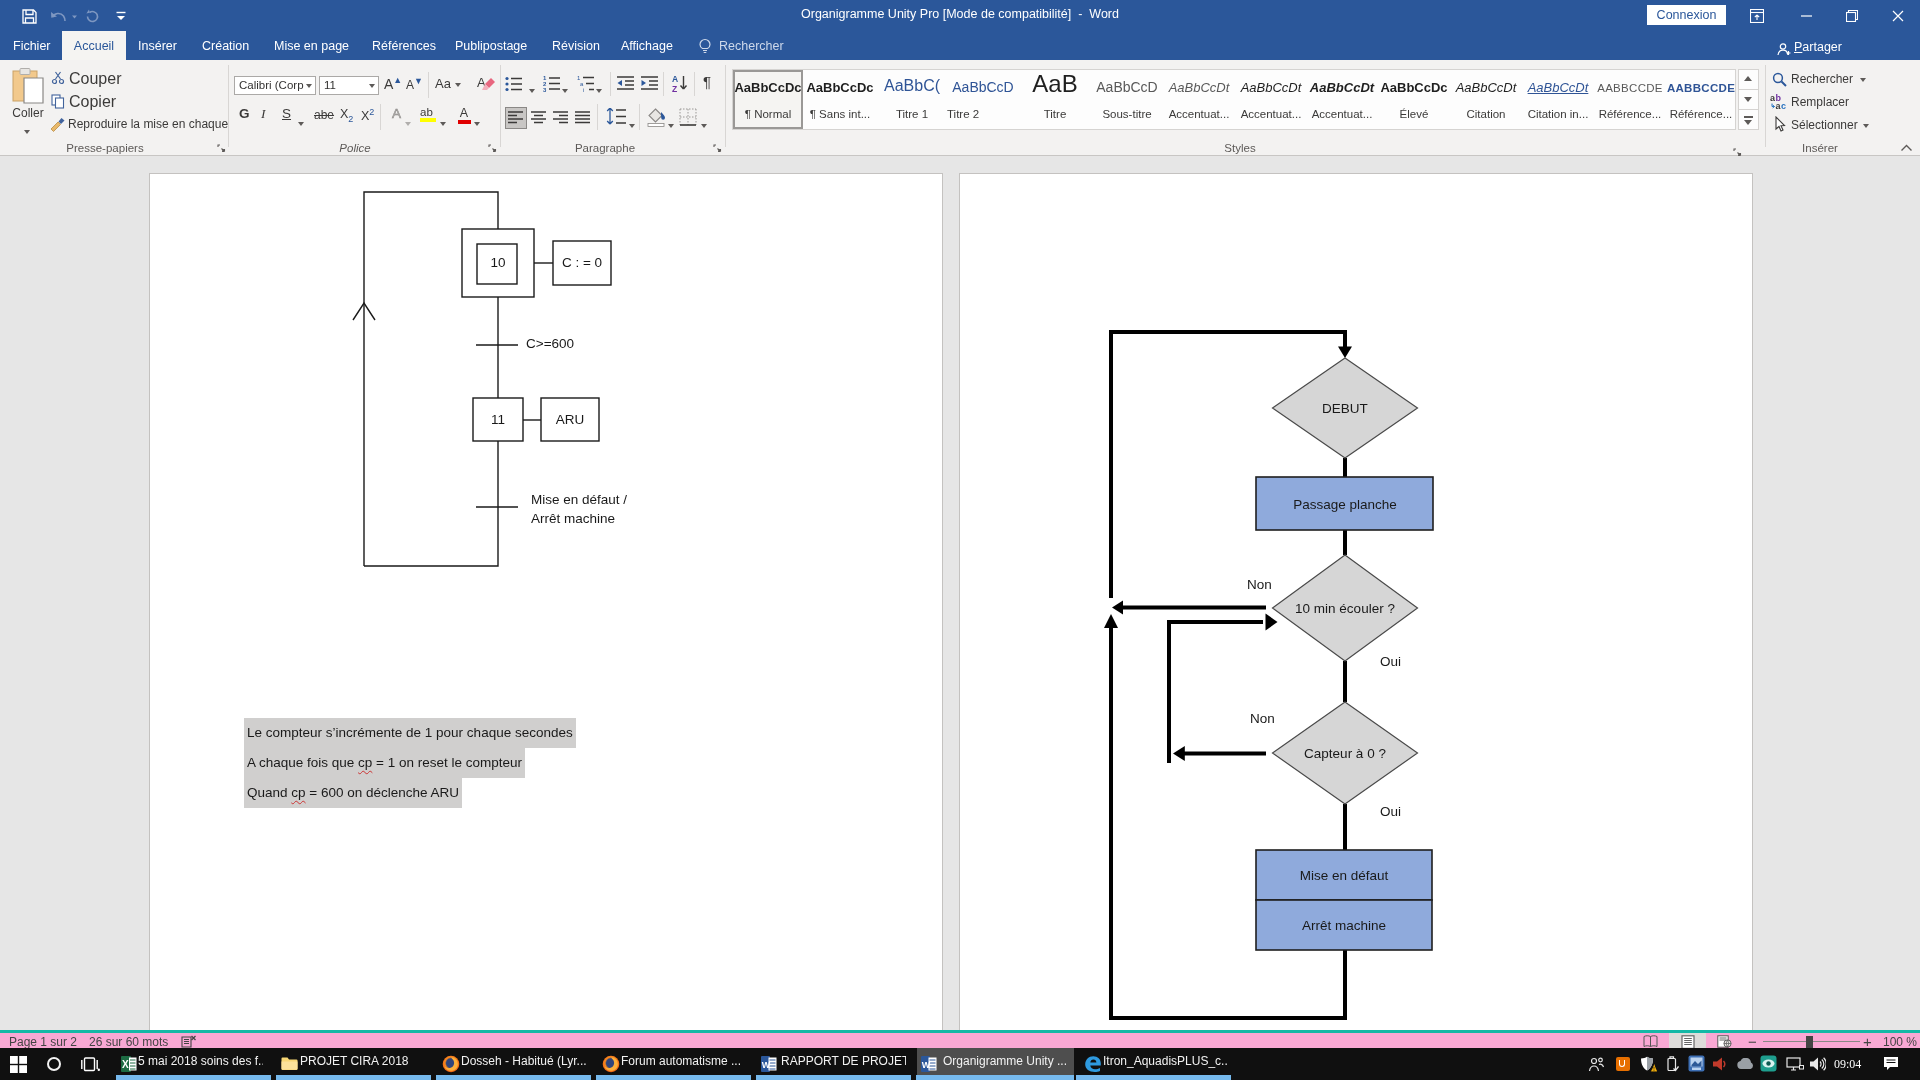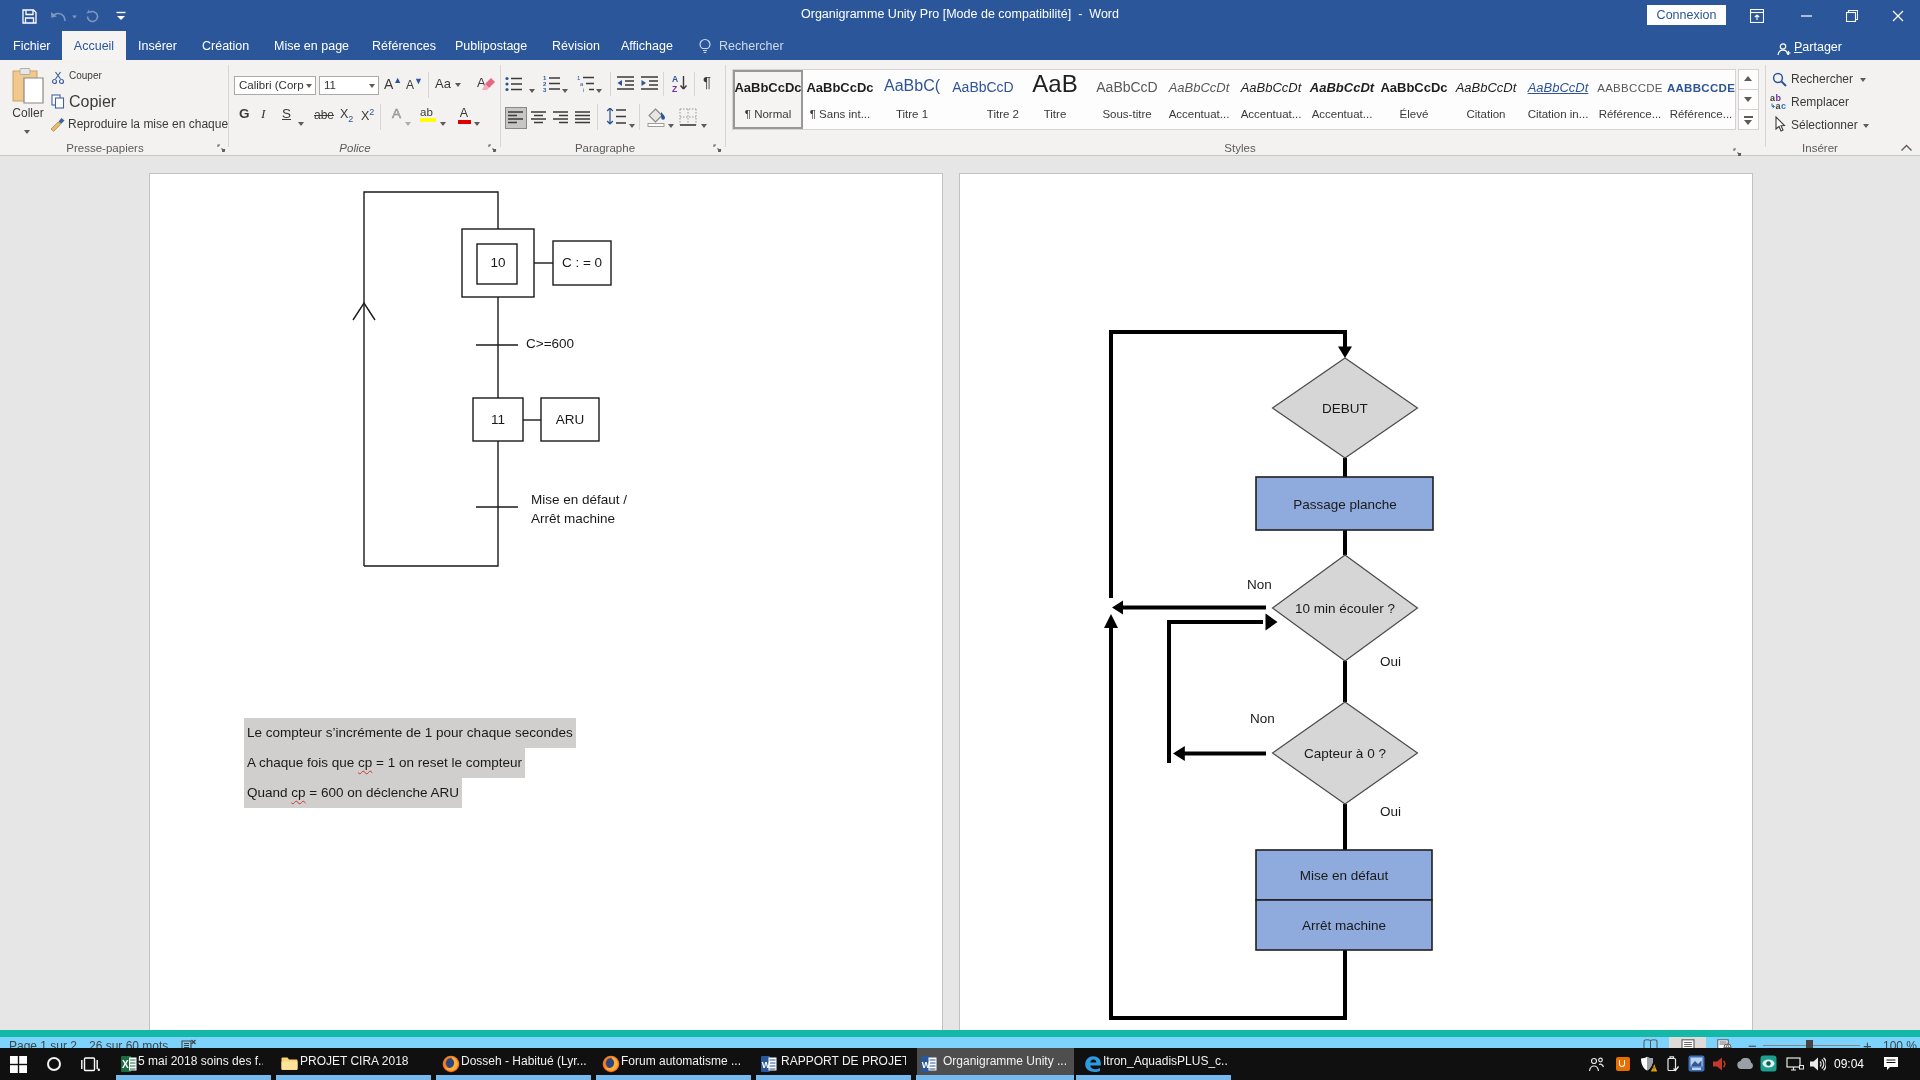--- a/index.html
+++ b/index.html
@@ -25,21 +25,21 @@
   .ddarrow { display:inline-block; width:0; height:0; border-left:3.5px solid transparent; border-right:3.5px solid transparent; border-top:4px solid #5d5a58; vertical-align:middle; }
   .combo { position:absolute; background:#fff; border:1px solid #aba9a7; font-size:11.5px; color:#323130; }
 
   
   #doc { position:absolute; left:0; top:157px; width:1920px; height:873px; background:#e6e6e6; overflow:hidden; }
   .page { position:absolute; top:17px; height:940px; width:792px; background:#fff; outline:1px solid #c4c2c0; }
   #page1 { left:150px; }
   #page2 { left:960px; }
 
   
-  #status { position:absolute; left:0; top:1030px; width:1920px; height:18px; background:#7dd3fc; border-top:7px solid #14b8a6; font-size:12px; color:#444; }
+  #status { position:absolute; left:0; top:1030px; width:1920px; height:18px; background:#f9a8d4; border-top:3px solid #14b8a6; font-size:12px; color:#444; }
 
   
   #taskbar { position:absolute; left:0; top:1048px; width:1920px; height:32px; background:#101010; }
   .tbtn { position:absolute; top:0; height:28px; color:#f2f2f2; font-size:12px; }
   .tbar { position:absolute; top:27px; height:5px; background:#76b9ed; }
   .tray { position:absolute; color:#fff; font-size:12px; }
   .sp { text-decoration:underline; text-decoration-style:wavy; text-decoration-color:#c33; text-decoration-thickness:1px; text-underline-offset:3px; }
 </style>
 </head>
 <body>
@@ -126,21 +126,21 @@
     </svg>
     <div class="abs ricon-text" style="left:4px;top:46px;width:48px;text-align:center;font-size:12px;">Coller</div>
     <div class="abs" style="left:24px;top:62px;"><span class="ddarrow"></span></div>
     <svg class="abs" style="left:51px;top:11px;" width="14" height="14" viewBox="0 0 14 14">
       <g stroke="#41639c" stroke-width="1.2" fill="none">
         <path d="M9.5 1 L4.5 8 M4.5 1 L9.5 8"></path>
         <circle cx="3.5" cy="10.5" r="2"></circle>
         <circle cx="10.5" cy="10.5" r="2"></circle>
       </g>
     </svg>
-    <div class="abs ricon-text" style="left:69px;top:10px;font-size:10px;">Couper</div>
+    <div class="abs ricon-text" style="left:69px;top:10px;font-size:16px;">Couper</div>
     <svg class="abs" style="left:51px;top:34px;" width="14" height="15" viewBox="0 0 14 15">
       <g fill="#fff" stroke="#41639c" stroke-width="1.1">
         <rect x="1" y="1" width="8" height="10"></rect>
         <rect x="4.5" y="4" width="8" height="10"></rect>
       </g>
     </svg>
     <div class="abs ricon-text" style="left:69px;top:33px;font-size:16px;">Copier</div>
     <svg class="abs" style="left:50px;top:57px;" width="16" height="16" viewBox="0 0 16 16">
       <path d="M1 12 L8 5 l2.5 2.5 -7 7 Z" fill="#e9b96b" stroke="#b98d44" stroke-width="0.8"></path>
       <path d="M8.5 4.5 l3 -3.5 3 2.5 -3.5 3.5 Z" fill="#41639c"></path>
@@ -305,21 +305,21 @@
     <div class="abs" style="left:1744px;top:56px;width:9px;height:1.5px;background:#5d5a58;"></div>
     <div class="abs" style="left:1744px;top:60px;width:0;height:0;border-left:4px solid transparent;border-right:4px solid transparent;border-top:5px solid #5d5a58;"></div>
     <div id="styletiles">
     <div class="abs" style="left:732px;top:20px;width:72px;text-align:center;white-space:nowrap;overflow:hidden;font-weight:bold;color:#1f1f1f;font-size:13px;">AaBbCcDc</div>
     <div class="abs" style="left:732px;top:48px;width:72px;text-align:center;font-size:11.5px;color:#3b3a39;white-space:nowrap;overflow:hidden;">¶ Normal</div>
     <div class="abs" style="left:804px;top:20px;width:72px;text-align:center;white-space:nowrap;overflow:hidden;font-weight:bold;color:#1f1f1f;font-size:13px;">AaBbCcDc</div>
     <div class="abs" style="left:804px;top:48px;width:72px;text-align:center;font-size:11.5px;color:#3b3a39;white-space:nowrap;overflow:hidden;">¶ Sans int...</div>
     <div class="abs" style="left:876px;top:17px;width:72px;text-align:center;white-space:nowrap;overflow:hidden;color:#2f5496;font-size:16px;">AaBbC(</div>
     <div class="abs" style="left:876px;top:48px;width:72px;text-align:center;font-size:11.5px;color:#3b3a39;white-space:nowrap;overflow:hidden;">Titre 1</div>
     <div class="abs" style="left:947px;top:19px;width:72px;text-align:center;white-space:nowrap;overflow:hidden;color:#2f5496;font-size:14px;">AaBbCcD</div>
-    <div class="abs" style="left:947px;top:48px;width:72px;text-align:right;font-size:11.5px;color:#3b3a39;white-space:nowrap;overflow:hidden;">Titre 2</div>
+    <div class="abs" style="left:947px;top:48px;width:72px;text-align:left;font-size:11.5px;color:#3b3a39;white-space:nowrap;overflow:hidden;">Titre 2</div>
     <div class="abs" style="left:1019px;top:10px;width:72px;text-align:center;white-space:nowrap;overflow:hidden;color:#1f1f1f;font-size:24px;">AaB</div>
     <div class="abs" style="left:1019px;top:48px;width:72px;text-align:center;font-size:11.5px;color:#3b3a39;white-space:nowrap;overflow:hidden;">Titre</div>
     <div class="abs" style="left:1091px;top:19px;width:72px;text-align:center;white-space:nowrap;overflow:hidden;color:#595959;font-size:14px;">AaBbCcD</div>
     <div class="abs" style="left:1091px;top:48px;width:72px;text-align:center;font-size:11.5px;color:#3b3a39;white-space:nowrap;overflow:hidden;">Sous-titre</div>
     <div class="abs" style="left:1163px;top:20px;width:72px;text-align:center;white-space:nowrap;overflow:hidden;font-style:italic;color:#595959;font-size:13px;">AaBbCcDt</div>
     <div class="abs" style="left:1163px;top:48px;width:72px;text-align:center;font-size:11.5px;color:#3b3a39;white-space:nowrap;overflow:hidden;">Accentuat...</div>
     <div class="abs" style="left:1235px;top:20px;width:72px;text-align:center;white-space:nowrap;overflow:hidden;font-style:italic;color:#1f1f1f;font-size:13px;">AaBbCcDt</div>
     <div class="abs" style="left:1235px;top:48px;width:72px;text-align:center;font-size:11.5px;color:#3b3a39;white-space:nowrap;overflow:hidden;">Accentuat...</div>
     <div class="abs" style="left:1306px;top:20px;width:72px;text-align:center;white-space:nowrap;overflow:hidden;font-style:italic;font-weight:bold;color:#1f1f1f;font-size:13px;">AaBbCcDt</div>
     <div class="abs" style="left:1306px;top:48px;width:72px;text-align:center;font-size:11.5px;color:#3b3a39;white-space:nowrap;overflow:hidden;">Accentuat...</div>
@@ -617,21 +617,21 @@
         </g>
     </svg>
     <svg class="abs" style="left:1809px;top:8px;" width="17" height="16" viewBox="0 0 17 16">
       <path d="M1 5.5 h3.5 L9 1.5 V14.5 L4.5 10.5 H1 Z" fill="#e8e8e8"></path>
       <g fill="none" stroke="#e8e8e8" stroke-width="1.2">
         <path d="M11 5.5 a3.5 3.5 0 0 1 0 5"></path>
         <path d="M12.8 3.5 a6 6 0 0 1 0 9"></path>
         <path d="M14.6 1.8 a8.5 8.5 0 0 1 0 12.4"></path>
       </g>
     </svg>
-    <div class="tray" style="left:1834px; top:9px;">09:04</div>
+    <div class="tray" style="left:1834px; top:9px;font-family:Liberation Serif, serif;">09:04</div>
     <svg class="abs" style="left:1883px;top:8px;" width="16" height="16" viewBox="0 0 16 16">
       <path d="M1 1 h14 v10 h-8 l-3 3 v-3 h-3 Z" fill="#fff"></path>
       <g stroke="#101010" stroke-width="1">
           <path d="M3.5 4 h9 M3.5 6.5 h9"></path>
         </g>
     </svg>
   </div>
 
 </div>
 

